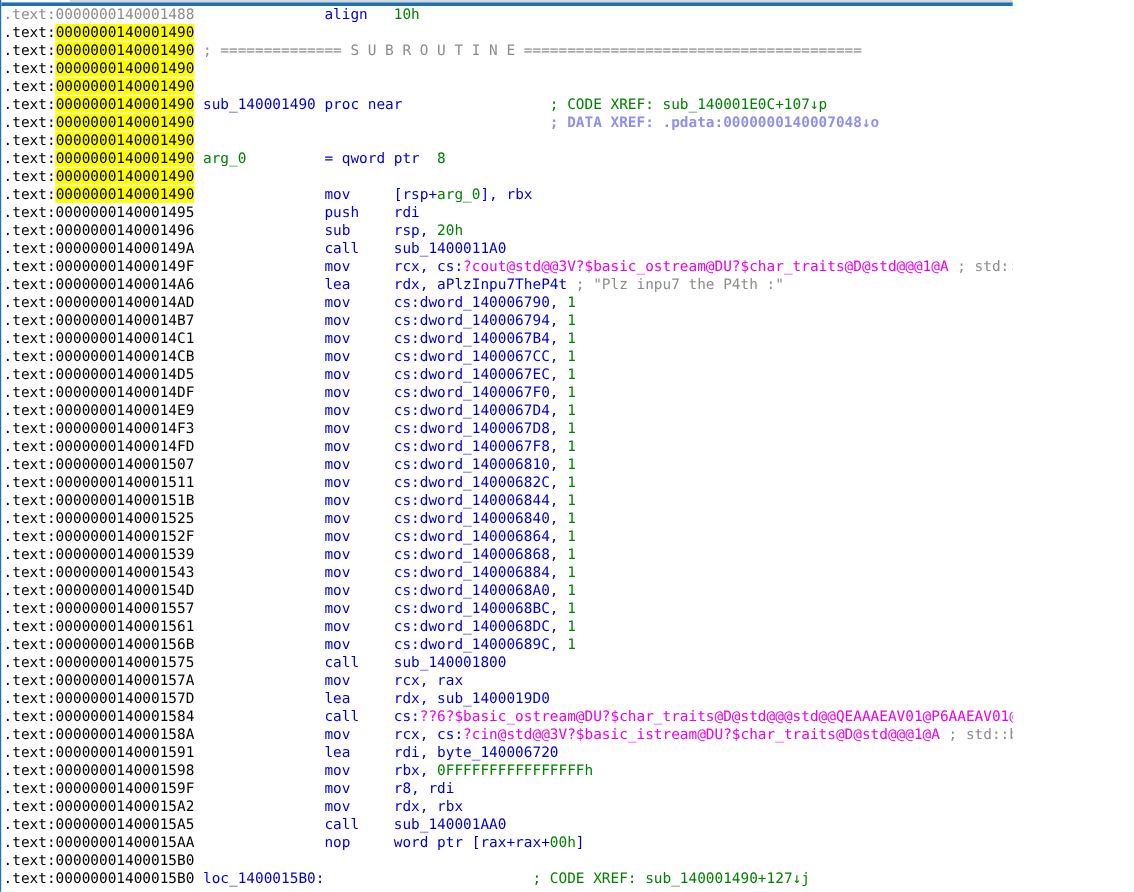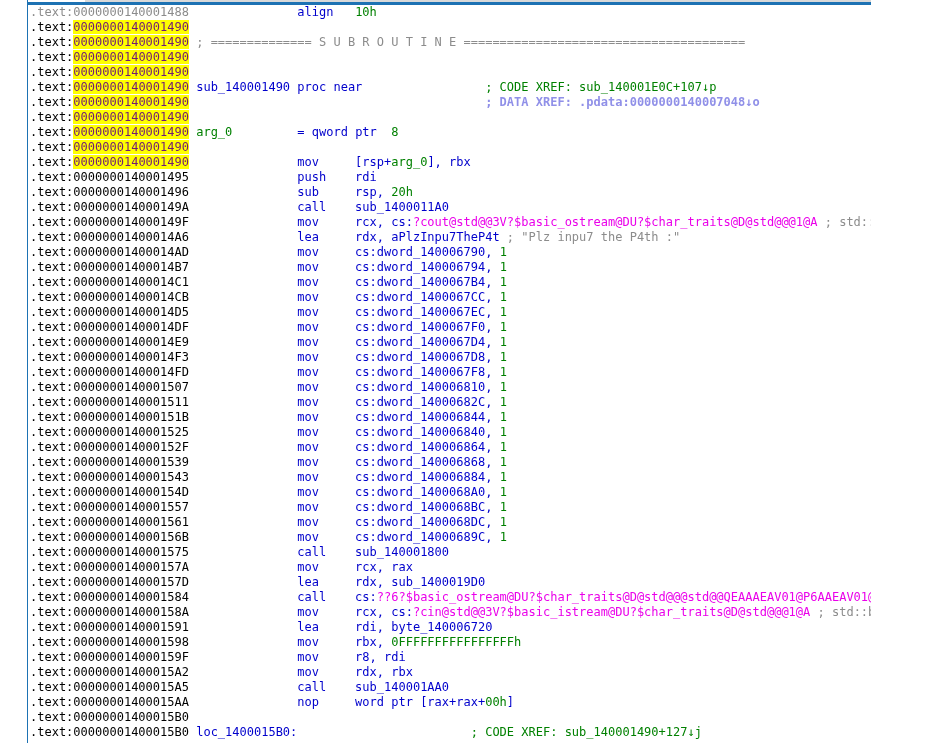--- a/index.html
+++ b/index.html
@@ -2,33 +2,33 @@
 <html style="--focus-blue: #1d72b3; --sliver-gray: #d9d9d9; --addr-black: #000000; --dim-gray: #8c8c8c; --hl-yellow: #ffff00; --code-blue: #0000cc; --num-green: #008000; --import-magenta: #ea00ea; --dataxref-lavender: #9090e8;"><head>
 <meta charset="utf-8">
 <style>
   html,body{margin:0;padding:0;}
   body{
     width:945px;height:743px;overflow:hidden;background:#ffffff;
     font-family:"DejaVu Sans Mono","Liberation Mono",monospace;
   }
   .pane{
     position:absolute;inset:0;width:844px;height:743px;overflow:hidden;
-    border-left:1px solid var(--focus-blue);box-sizing:border-box;margin-left:27px;
+    border-left:1px solid var(--focus-blue);box-sizing:border-box;
   }
   .topbar{position:relative;height:5px;width:100%;}
   .topbar .sliver{position:absolute;top:0;left:57px;right:0;height:2px;background:var(--sliver-gray);}
   .topbar .focusline{position:absolute;top:2px;left:0;right:0;height:3px;background:var(--focus-blue);}
   #listing{
     position:absolute;top:5px;left:0;right:0;bottom:0;
     padding-left:2px;font-size:12px;line-height:15px;white-space:pre;
   }
   .line{height:15px;white-space:pre;}
   .c-k {color:var(--addr-black);}
   .c-d {color:var(--dim-gray);}
-  .c-hl{color:#701a75;background:var(--hl-yellow);}
+  .c-hl{color:#000000;background:var(--hl-yellow);}
   .c-b {color:var(--code-blue);}
   .c-g {color:var(--num-green);}
   .c-p {color:var(--import-magenta);}
   .c-cl{color:var(--dataxref-lavender);font-weight:bold;}
 </style>
 </head>
 <body>
 
 <div class="pane">
   <div class="topbar">

